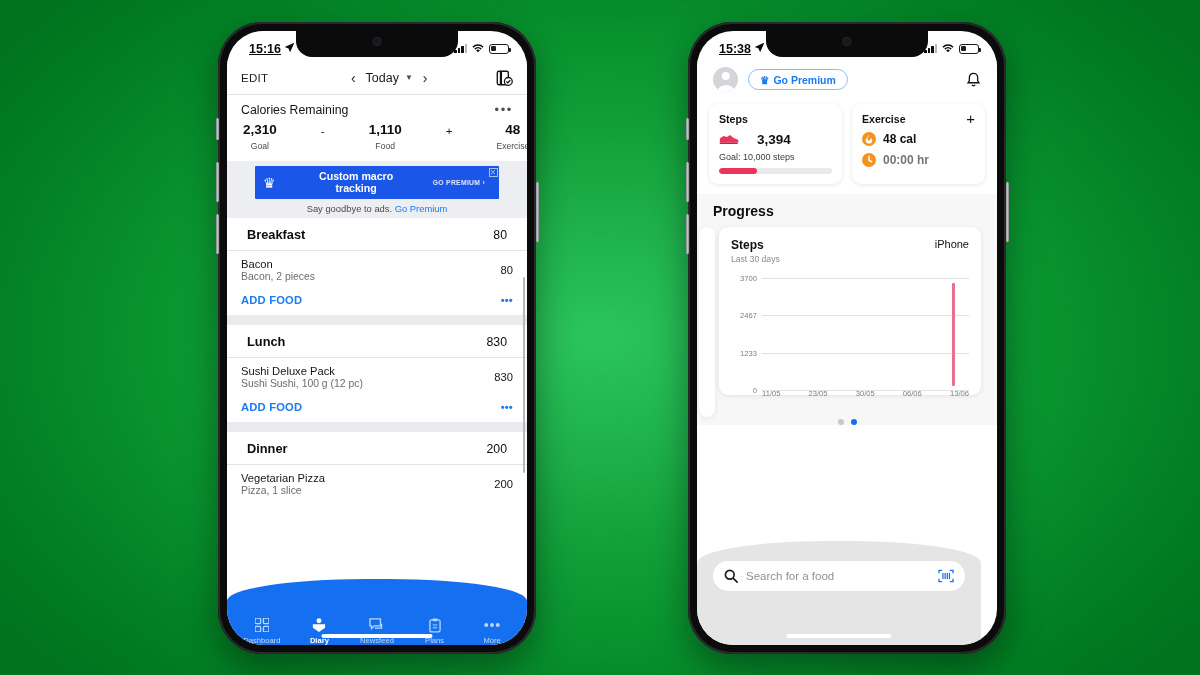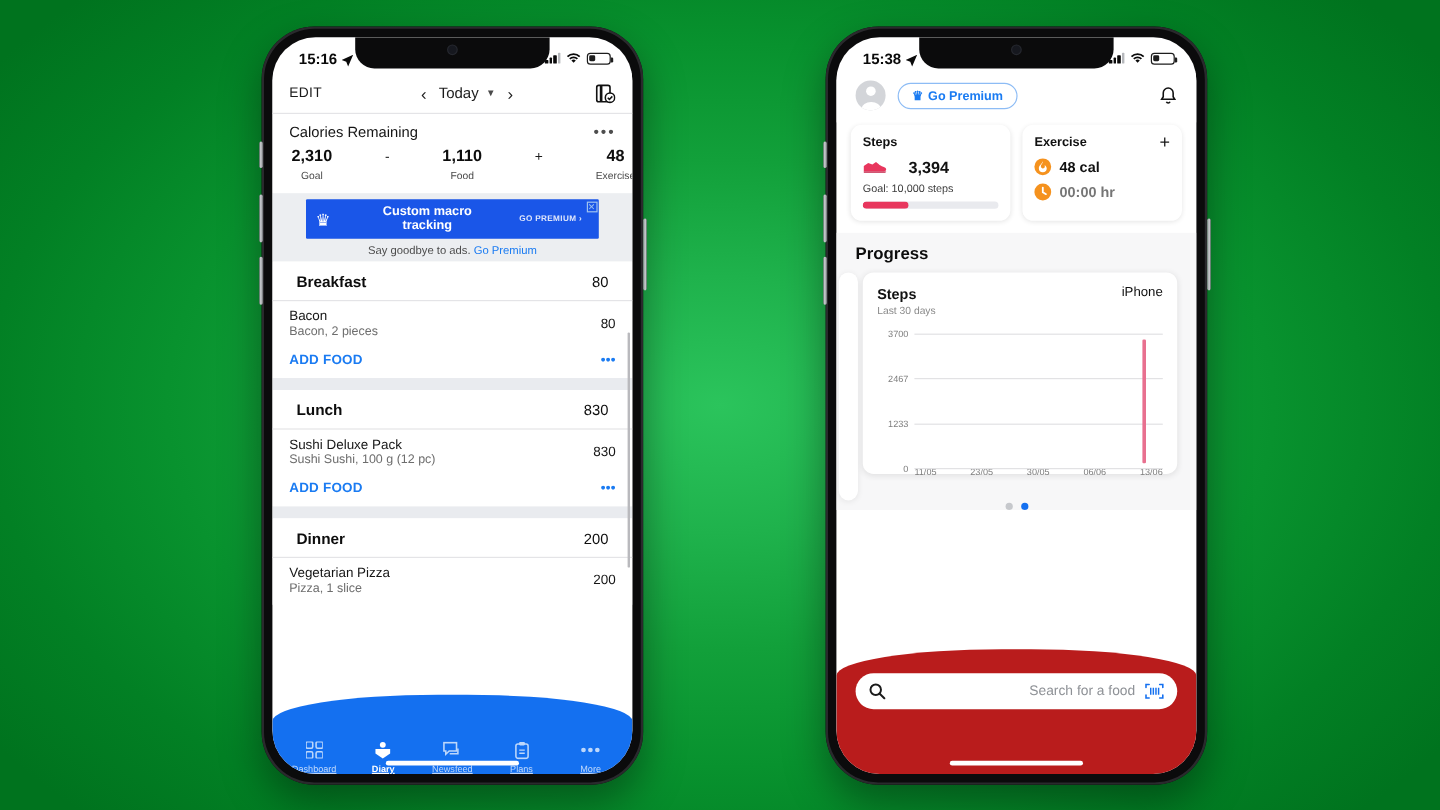--- a/index.html
+++ b/index.html
@@ -51,21 +51,21 @@
     position: absolute; bottom: 7px; left: 50%; transform: translateX(-50%);
     width: 37%; height: 4.5px; border-radius: 3px; background: #fff; z-index: 25;
   }
 
   
   .statusbar {
     height: 30px; display: flex; align-items: center;
     justify-content: space-between; padding: 5px 18px 0 22px;
     font-size: 12.5px; font-weight: bold; color: #0a0a0a; position: relative; z-index: 20;
   }
-  .st-left { display: flex; align-items: flex-end; gap: 3px; }
+  .st-left { display: flex; align-items: flex-start; gap: 3px; text-decoration: underline; }
   .st-right { display: flex; align-items: center; gap: 4px; }
   .bars { display: flex; align-items: flex-end; gap: 1.2px; height: 9px; }
   .bars i { width: 2.3px; background: #0a0a0a; border-radius: .6px; display: block; }
   .bars i:nth-child(1){height:3.5px}.bars i:nth-child(2){height:5.5px}
   .bars i:nth-child(3){height:7.5px}.bars i:nth-child(4){height:9.5px;background:#b6b8bc}
   .batt { width: 20px; height: 10px; border: 1.3px solid #0a0a0a; border-radius: 3px;
           position: relative; opacity: .92; }
   .batt::after { content:""; position:absolute; right:-3.2px; top:3px; width:1.8px;
                  height:4px; background:#0a0a0a; border-radius:0 1px 1px 0; }
   .batt i { position:absolute; left:1.2px; top:1.2px; bottom:1.2px; width:26%;
@@ -133,21 +133,21 @@
   
   .tabbar {
     position:absolute; left:0; right:0; bottom:0; height: 66px; z-index: 22;
     background:#1470f0; border-radius: 46% 46% 0 0 / 22px 22px 0 0;
   }
   .tabs { display:flex; align-items:flex-end; justify-content:space-around;
           padding: 14px 6px 0; height: 100%; }
   .tab { text-align:center; width: 20%; opacity:.72; }
   .tab.active { opacity:1; }
   .tab-ic { height: 16px; display:flex; align-items:center; justify-content:center; }
-  .tab-lb { font-size: 7.6px; color:#fff; margin-top: 3px; text-decoration: underline; }
+  .tab-lb { font-size: 7.6px; color:#fff; margin-top: 3px; }
   .tab.active .tab-lb { font-weight:bold; }
 
   
   #p-right { left: 688px; top: 22px; width: 318px; height: 632px; }
   .dash-head { display:flex; align-items:center; gap:10px; padding: 6px 16px 10px;
                background:#fff; }
   .avatar { width: 25px; height:25px; border-radius:50%; background:#d3d5d9;
             position:relative; overflow:hidden; flex:none; }
   .avatar::before { content:""; position:absolute; left:50%; top:4.5px;
      transform:translateX(-50%); width:8.5px; height:8.5px; border-radius:50%; background:#fff; }
@@ -192,22 +192,22 @@
            margin-right: 5px; }
   .g-line { flex:1; height:1px; background:#e2e2e4; }
   .xaxis { position:absolute; left:31px; right:0; bottom:-12px; display:flex;
            justify-content:space-between; }
   .xaxis span { font-size: 7.6px; color:#7d7d7d; }
   .bar { position:absolute; width: 3px; border-radius:1px; background:#E8708F; }
   .dots-pg { display:flex; justify-content:center; gap:7px; margin-top: 24px; }
   .dot { width:6px; height:6px; border-radius:50%; background:#c6c8cc; }
   .dot.on { background:#1470f0; }
 
-  .tabbar2 { position:absolute; left:0; right:0; bottom:0; height: 104px; z-index:22;
-             background:#b91c1c; border-radius: 46% 46% 0 0 / 22px 22px 0 0; text-align: right; }
+  .tabbar2 { position:absolute; left:0; right:16px; bottom:0; height: 104px; z-index:22;
+             background:#e5e5e5; border-radius: 46% 46% 0 0 / 22px 22px 0 0; }
   .searchbar { margin: 20px 16px 0; height: 30px; background:#fff; border-radius:16px;
                display:flex; align-items:center; gap:8px; padding: 0 11px; }
   .search-ph { font-size: 11.5px; color:#8e9196; flex:1; }
 
   svg { display:block; }
 </style>
 </head>
 <body>
 
 <div id="bg"></div>

